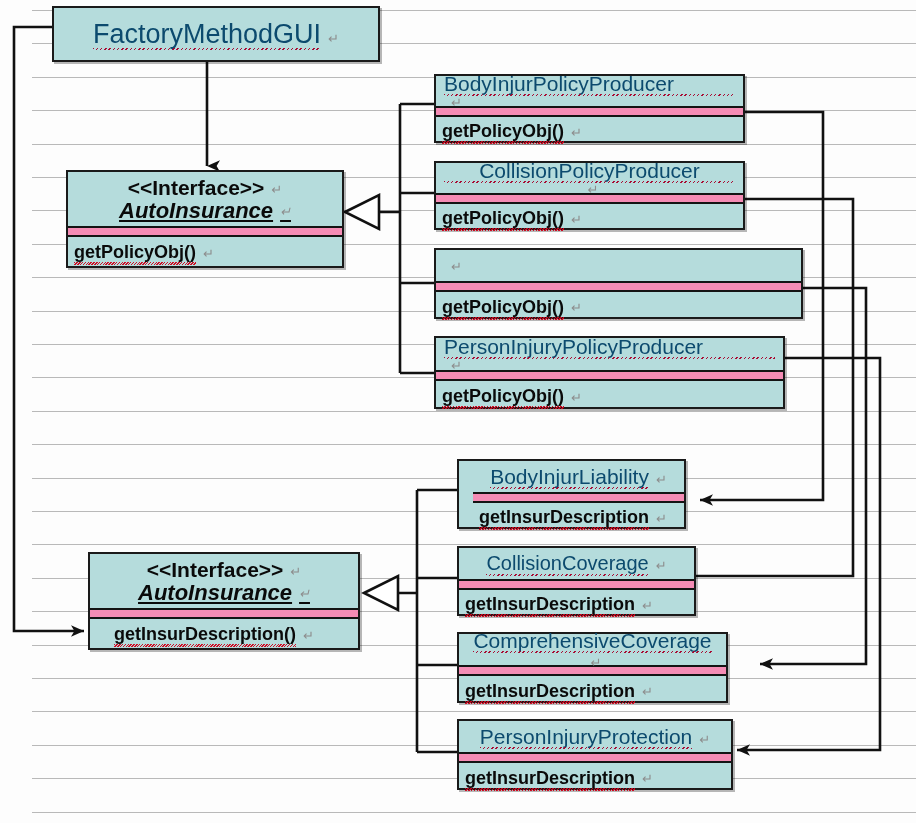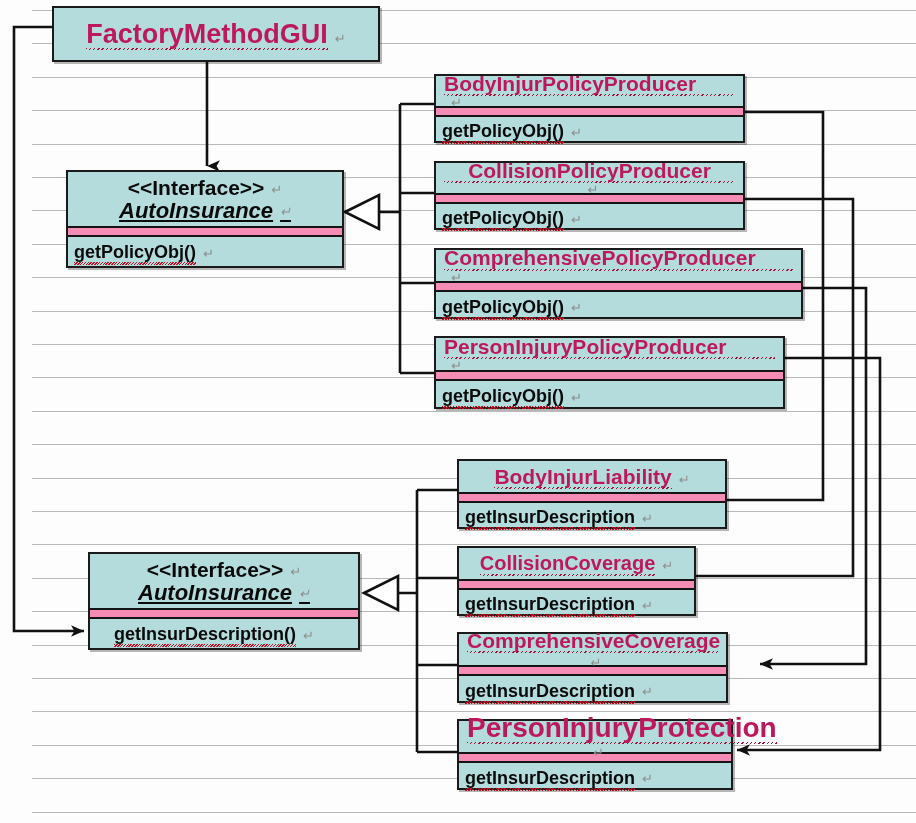--- a/index.html
+++ b/index.html
@@ -64,22 +64,22 @@
     box-sizing: content-box;
   }
   .uml .body {
     box-sizing: border-box;
     padding: 2px 6px 0 6px;
     display: flex;
     align-items: center;
     position: relative;
   }
   .tname {
-    font-weight: bold;
-    color: #be185d;
+    font-weight: normal;
+    color: #0c4a6e;
     white-space: nowrap;
     line-height: 1.04;
   }
   
   .squig {
     position: relative;
     display: inline-block;
     padding-bottom: 1px;
   }
   .squig::after {
@@ -269,21 +269,20 @@
     </div>
     <div class="sep"></div>
     <div class="body" style="height:28px;">
       <span class="member squig">getPolicyObj()</span>
       <span class="pilcrow">↵</span>
     </div>
   </div>
 
   <div class="uml" style="left:434px; top:248px; width:369px; height:71px;">
     <div class="hdr" style="height:31px;">
-      <span class="tname squig squig-dot" style="font-size:21px;">ComprehensivePolicyProducer</span>
         <span class="pilcrow">↵</span>
     </div>
     <div class="sep"></div>
     <div class="body" style="height:29px;">
       <span class="member squig">getPolicyObj()</span>
       <span class="pilcrow">↵</span>
     </div>
   </div>
 
   <div class="uml" style="left:434px; top:336px; width:351px; height:73px;">
@@ -291,21 +290,21 @@
       <span class="tname squig squig-dot" style="font-size:21px;">PersonInjuryPolicyProducer</span>
         <span class="pilcrow">↵</span>
     </div>
     <div class="sep"></div>
     <div class="body" style="height:30px;">
       <span class="member squig">getPolicyObj()</span>
       <span class="pilcrow">↵</span>
     </div>
   </div>
 
-  <div class="uml" style="left:457px; top:459px; width:270px; height:70px;">
+  <div class="uml" style="left:457px; top:459px; width:229px; height:70px;padding-left:14px;">
     <div class="hdr" style="height:31px;">
       <div class="centerwrap">
         <span class="tname squig squig-dot" style="font-size:21px;">BodyInjurLiability</span><span class="pilcrow">↵</span>
       </div>
     </div>
     <div class="sep"></div>
     <div class="body" style="height:28px;">
       <span class="member squig">getInsurDescription</span>
       <span class="pilcrow">↵</span>
     </div>
@@ -333,21 +332,21 @@
     <div class="sep"></div>
     <div class="body" style="height:29px;">
       <span class="member squig">getInsurDescription</span>
       <span class="pilcrow">↵</span>
     </div>
   </div>
 
   <div class="uml" style="left:457px; top:719px; width:276px; height:71px;">
     <div class="hdr" style="height:31px;">
       <div class="centerwrap">
-        <span class="tname squig squig-dot" style="font-size:28px;">PersonInjuryProtection</span><span class="pilcrow">↵</span>
+        <span class="tname squig squig-dot" style="font-size:21px;">PersonInjuryProtection</span><span class="pilcrow">↵</span>
       </div>
     </div>
     <div class="sep"></div>
     <div class="body" style="height:29px;">
       <span class="member squig">getInsurDescription</span>
       <span class="pilcrow">↵</span>
     </div>
   </div>
 
 </div>

